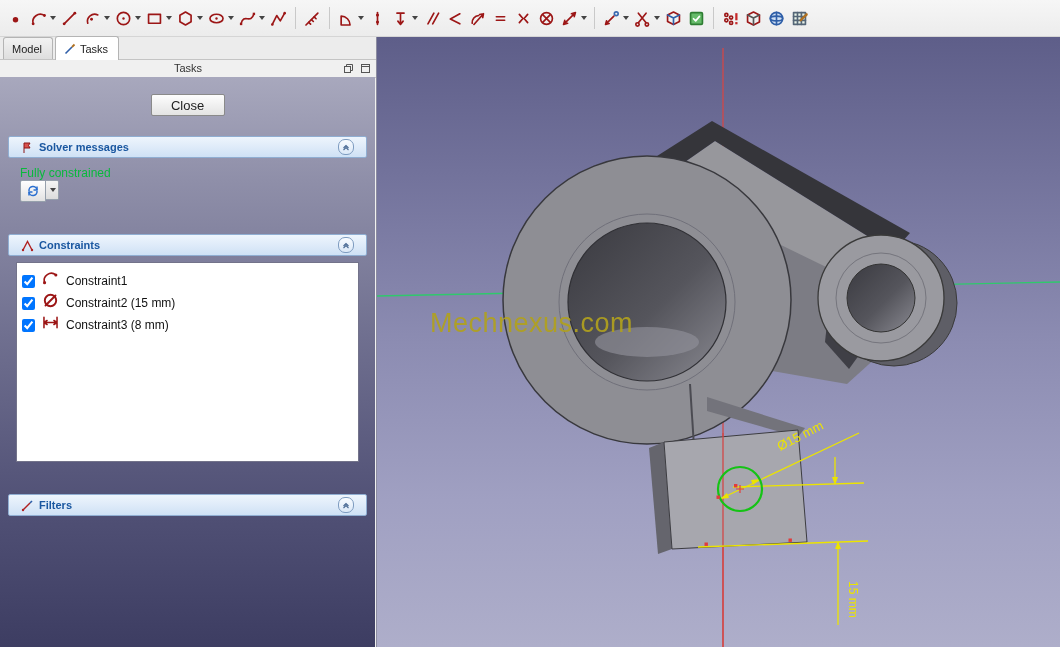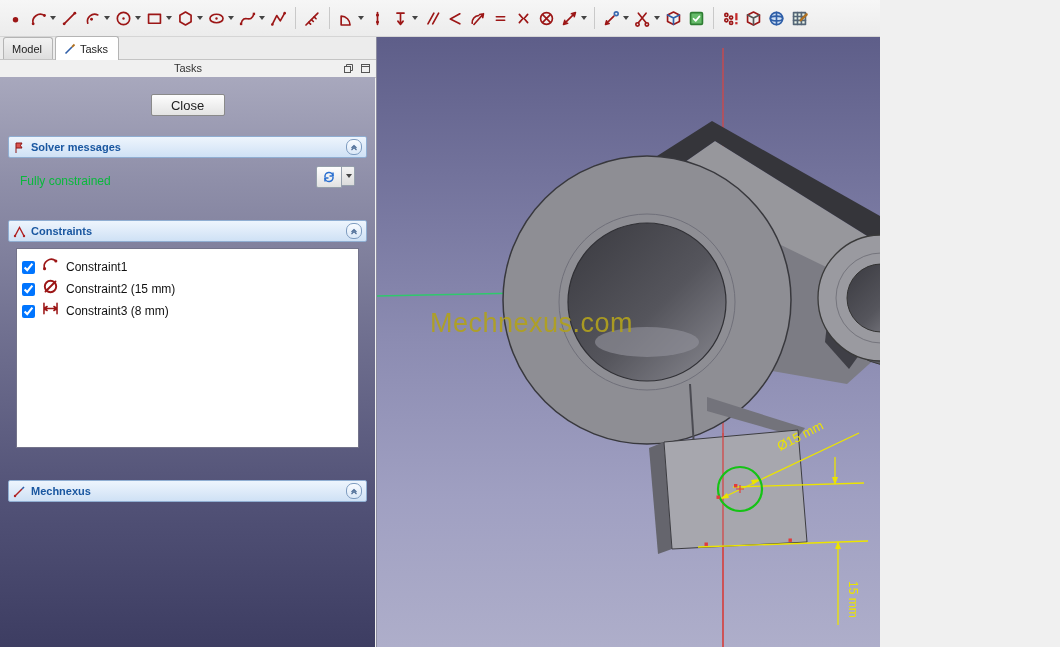--- a/index.html
+++ b/index.html
@@ -1,17 +1,17 @@
 <!DOCTYPE html>
 <html><head>
 <meta charset="utf-8">
 <style>
   html,body{margin:0;padding:0;}
   body{width:1060px;height:647px;font-family:"Liberation Sans","DejaVu Sans",sans-serif;font-size:12px;color:#222;background:#f0f0f0;overflow:hidden;}
-  #app{position:relative;width:880px;height:647px;overflow:hidden;}
+  #app{position:relative;width:1060px;height:647px;overflow:hidden;}
 
   
   #toolbar{position:absolute;top:0;left:0;width:1060px;height:37px;background:linear-gradient(#f6f6f6,#ececec);border-bottom:1px solid #d5d5d5;display:flex;align-items:center;padding:0 4px;box-sizing:border-box;overflow:hidden;}
   .tbtn{height:28px;display:flex;align-items:center;padding:0 2px;border-radius:3px;cursor:default;}
   .sep{width:1px;height:22px;background:#c9c9c9;margin:0 5px;flex:0 0 1px;}
   .ic{width:19px;height:19px;flex:0 0 19px;}
   .ic path,.ic circle,.ic rect,.ic ellipse,.ic line{stroke:#9c1616;fill:none;stroke-width:1.4;stroke-linecap:round;stroke-linejoin:round;}
   .ic .fr{fill:#9c1616;stroke:none;}
   .dd{width:0;height:0;border-left:3.5px solid transparent;border-right:3.5px solid transparent;border-top:4px solid #444;margin-left:2px;}
 
@@ -20,25 +20,25 @@
   #tabbar{height:22px;background:#ececec;border-bottom:1px solid #c4c4c4;display:flex;align-items:flex-end;padding-left:3px;}
   .tab{display:flex;align-items:center;gap:4px;padding:3px 10px 3px 8px;font-size:11px;border:1px solid #b4b4b4;border-bottom:none;background:linear-gradient(#f2f2f2,#dedede);margin-right:2px;border-radius:3px 3px 0 0;height:15px;cursor:default;}
   .tab.active{background:#ffffff;height:17px;position:relative;top:1px;}
   #paneltitle{height:17px;background:#f0f0f0;border-bottom:1px solid #c8c8c8;font-size:11px;line-height:17px;text-align:center;position:relative;color:#333;}
   .titlebtns{position:absolute;right:4px;top:2px;display:flex;gap:3px;}
   .titlebtn{width:14px;height:13px;display:flex;align-items:center;justify-content:center;border-radius:2px;}
   #taskscontent{position:absolute;top:40px;left:0;right:1px;bottom:0;background:linear-gradient(180deg,#a8a8bd 0%,#8f8fa9 18%,#707090 45%,#515176 75%,#3d3d62 100%);overflow:hidden;}
   .close-row{display:flex;justify-content:center;margin:17px 0 20px;}
   .btn{min-width:72px;height:20px;background:linear-gradient(#fdfdfd,#e3e3e3);border:1px solid #8a8a8a;border-radius:2px;font-size:13px;color:#222;display:flex;align-items:center;justify-content:center;cursor:default;}
   .section{margin:0 8px;}
-  .sec-head{height:20px;background:linear-gradient(#eef5fd,#cfe1f5);border:1px solid #90aed2;border-radius:2px;display:flex;align-items:center;gap:5px;padding:0 4px;color:#1a57a0;font-weight:bold;font-size:11px;cursor:default;}
+  .sec-head{height:20px;background:linear-gradient(#eef5fd,#cfe1f5);border:1px solid #90aed2;border-radius:2px;display:flex;align-items:center;gap:5px;padding:0 12px;color:#1a57a0;font-weight:bold;font-size:11px;cursor:default;}
   .sec-head .spacer{flex:1;}
   .collapse{width:14px;height:14px;border:1px solid #7e9cc0;border-radius:7px;background:linear-gradient(#f8fbff,#dbe8f7);display:flex;align-items:center;justify-content:center;}
   .sec-body{padding:6px 6px 8px;}
-  .solver-row{display:flex;align-items:flex-end;justify-content:space-between;padding:2px 6px 0;}
+  .solver-row{display:flex;align-items:flex-start;justify-content:space-between;padding:2px 6px 0;flex-direction:column;}
   .status-ok{color:#09b93c;font-size:12px;}
   .splitbtn{display:flex;}
   .splitbtn .main{width:24px;height:20px;background:linear-gradient(#ffffff,#e2e2e2);border:1px solid #96a0ac;border-radius:2px 0 0 2px;display:flex;align-items:center;justify-content:center;}
   .splitbtn .arrow{width:13px;height:20px;background:linear-gradient(#f4f4f4,#dcdcdc);border:1px solid #96a0ac;border-left:none;border-radius:0 2px 2px 0;display:flex;align-items:center;justify-content:center;box-sizing:border-box;}
   .filter-row{display:flex;align-items:center;margin:10px 2px 8px;gap:6px;}
   input[type=checkbox]{width:13px;height:13px;margin:0;}
   .combo{flex:1;height:19px;display:flex;box-sizing:border-box;}
   .combo .val{flex:1;background:linear-gradient(#f4f4f4,#e6e6e6);border:1px solid #a8a8a8;border-right:none;color:#9a9a9a;font-size:11px;display:flex;align-items:center;justify-content:center;}
   .combo .arr{width:15px;background:linear-gradient(#f0f0f0,#dadada);border:1px solid #a8a8a8;display:flex;align-items:center;justify-content:center;}
   .sqbtn{height:20px;background:linear-gradient(#ffffff,#e6e6e6);border:1px solid #8ea2bc;border-radius:2px;display:flex;align-items:center;justify-content:center;padding:0 3px;box-sizing:border-box;}
@@ -379,21 +379,21 @@
 
       <div class="gap24"></div>
 
       <div class="section">
         <div class="sec-head">
           <svg width="13" height="13" viewBox="0 0 13 13">
               <path d="M2 11 L9 4" style="fill:none;stroke:#b02020;stroke-width:1.4"></path>
               <path d="M9 4 l2 -2" style="fill:none;stroke:#2f5fa8;stroke-width:1.6"></path>
               <circle cx="2" cy="11" r="1.2" style="fill:#b02020"></circle>
             </svg>
-          <span>Mechnexus</span>
+          <span>Filters</span>
           <span class="spacer"></span>
           <span class="collapse">
               <svg width="8" height="8" viewBox="0 0 8 8">
                 <path d="M1.5 5 L4 2.5 L6.5 5 M1.5 7 L4 4.5 L6.5 7" style="fill:none;stroke:#4a6a94;stroke-width:1.1"></path>
               </svg>
             </span>
         </div>
       </div>
 
     </div>

